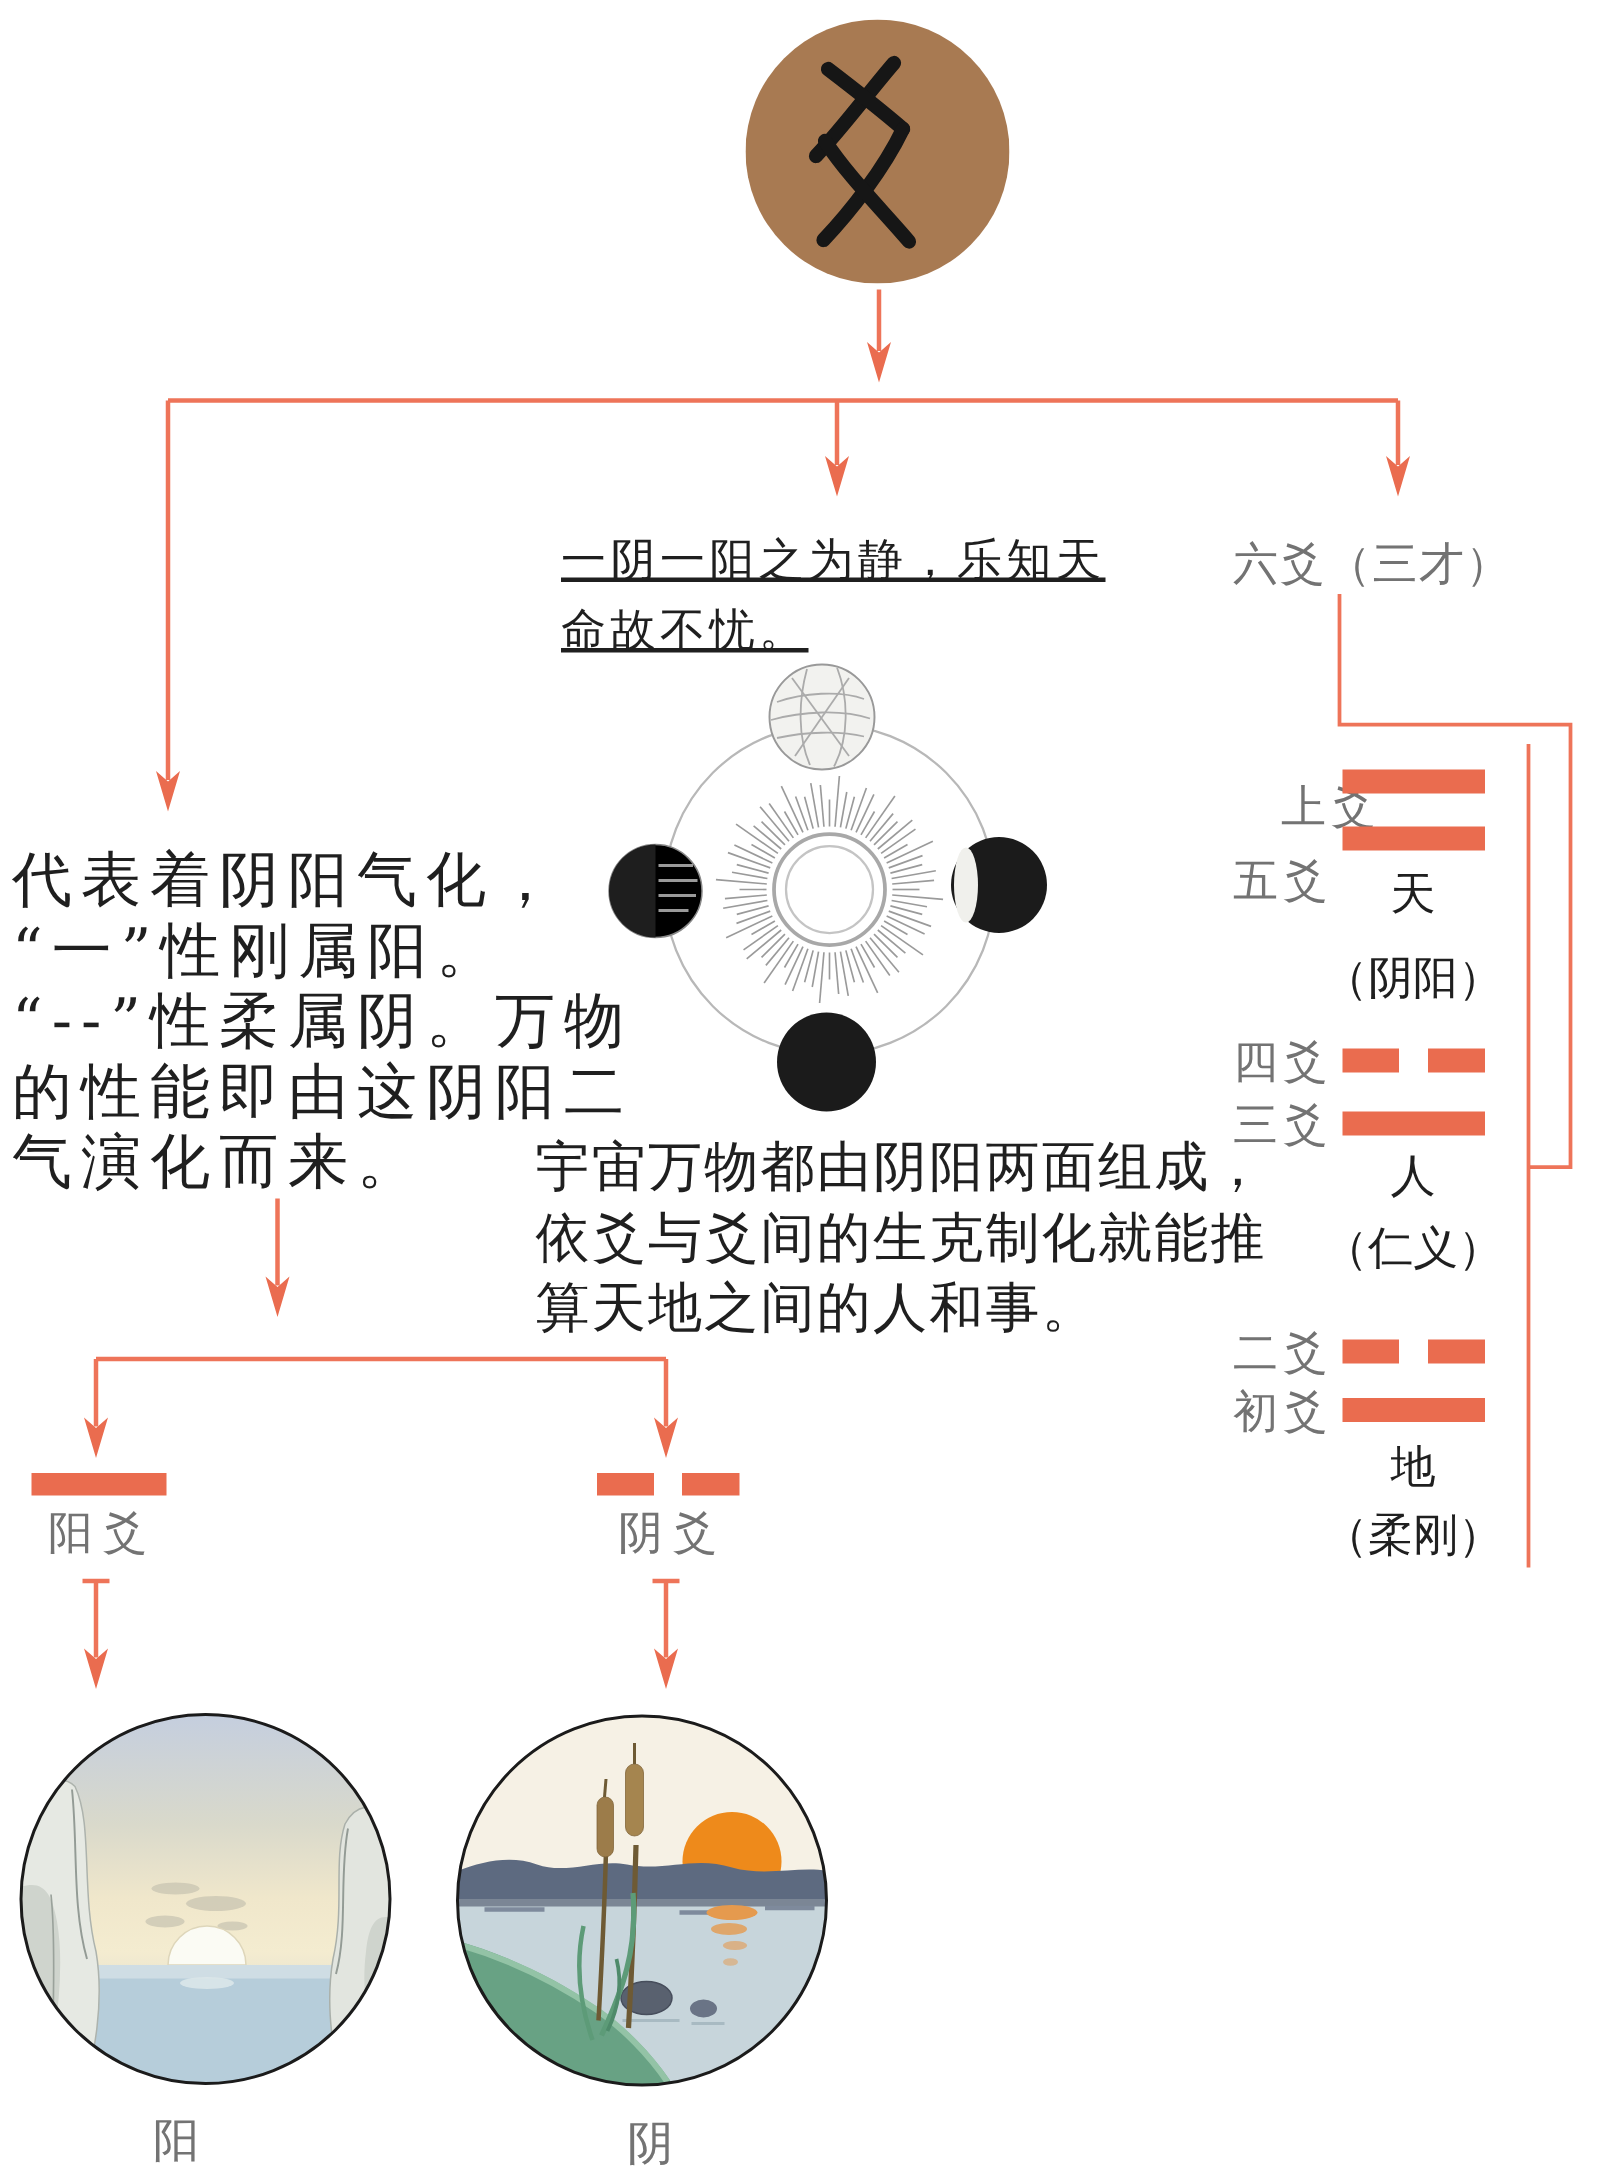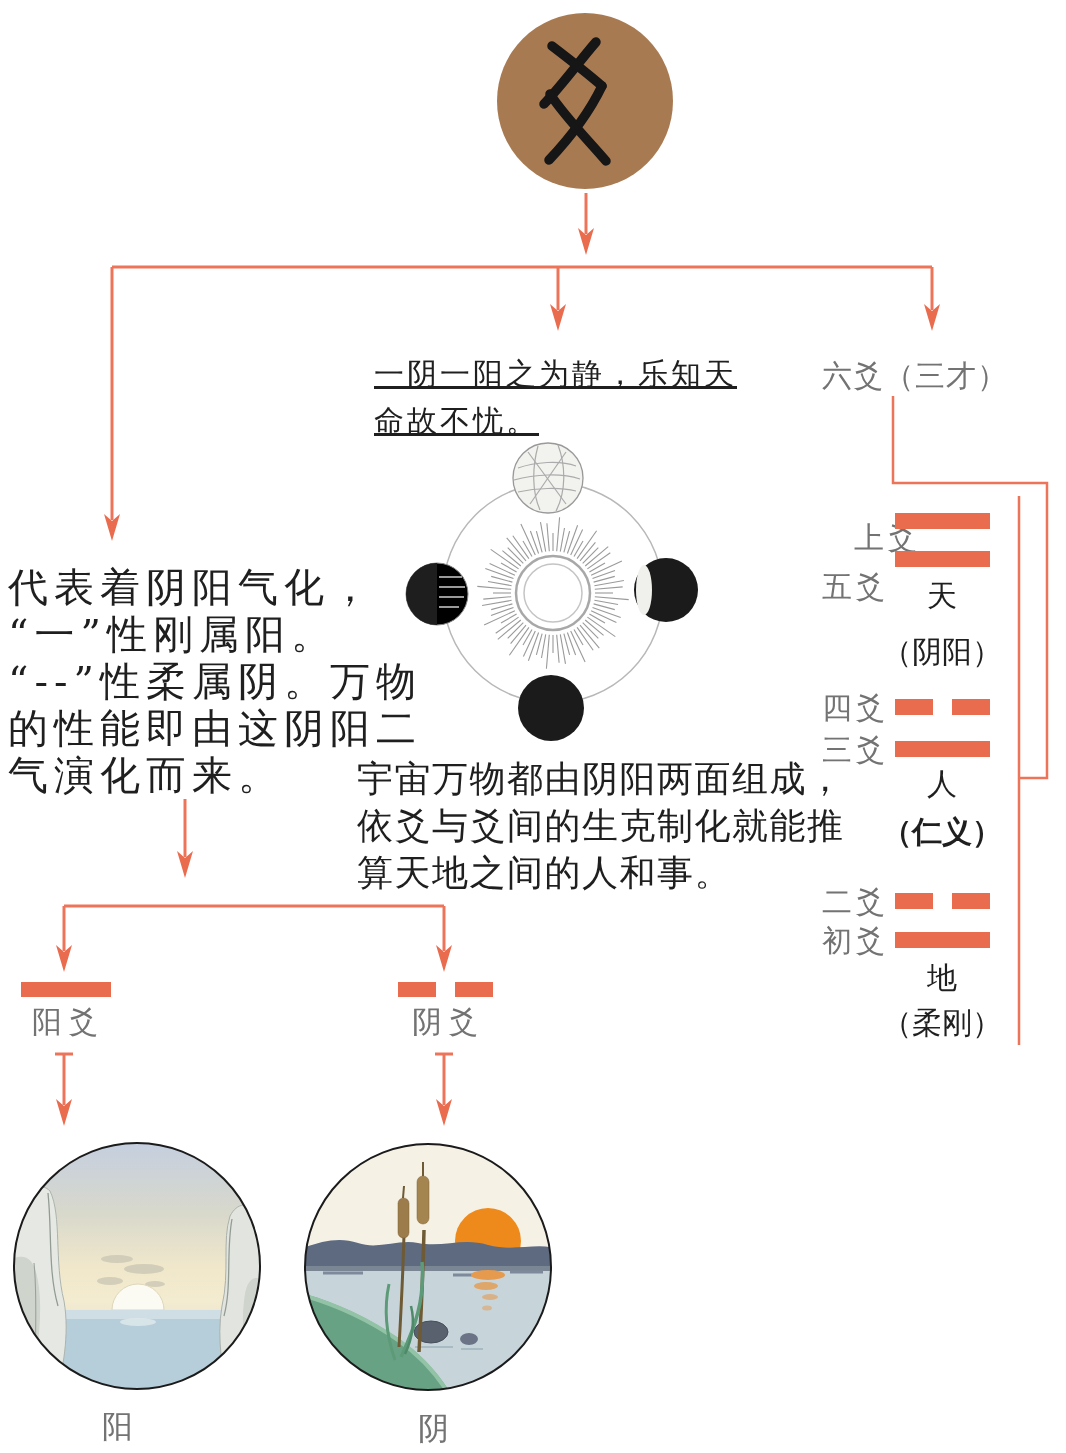--- a/index.html
+++ b/index.html
@@ -206,21 +206,21 @@
   <div class="bar bar-solid" style="left:895px;top:513px;width:95px;"></div>
   <div class="bar bar-solid" style="left:895px;top:551px;width:95px;"></div>
   <div class="bar bar-broken" style="left:895px;top:699px;width:95px;"></div>
   <div class="bar bar-solid" style="left:895px;top:741px;width:95px;"></div>
   <div class="bar bar-broken" style="left:895px;top:893px;width:95px;"></div>
   <div class="bar bar-solid" style="left:895px;top:932px;width:95px;"></div>
 
   <div class="realm-col" style="top:576px;">天</div>
   <div class="realm-col" style="top:632px;">（阴阳）</div>
   <div class="realm-col" style="top:764px;">人</div>
-  <div class="realm-col" style="top:812px;font-weight:bold;">（仁义）</div>
+  <div class="realm-col" style="top:812px;">（仁义）</div>
   <div class="realm-col" style="top:958px;">地</div>
   <div class="realm-col" style="top:1003px;">（柔刚）</div>
 
   <div class="bar bar-solid" style="left:21px;top:982px;width:90px;height:15px;"></div>
   <div class="bar bar-broken" style="left:398px;top:982px;width:95px;height:15px;"></div>
   <div class="cn" style="left:32px;top:1002px;letter-spacing:6px;">阳爻</div>
   <div class="cn" style="left:412px;top:1002px;letter-spacing:6px;">阴爻</div>
 
   <svg class="abs" style="left:12px;top:1141px;" width="250" height="250" viewBox="0 0 250 250">
     <defs>

